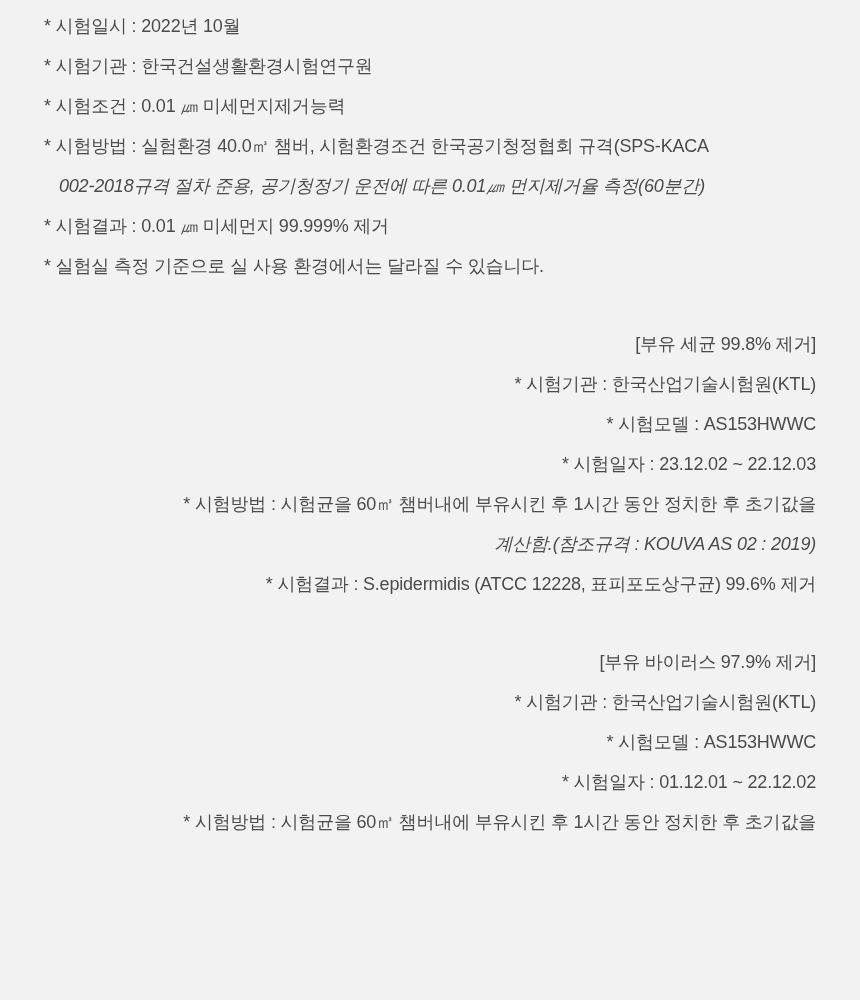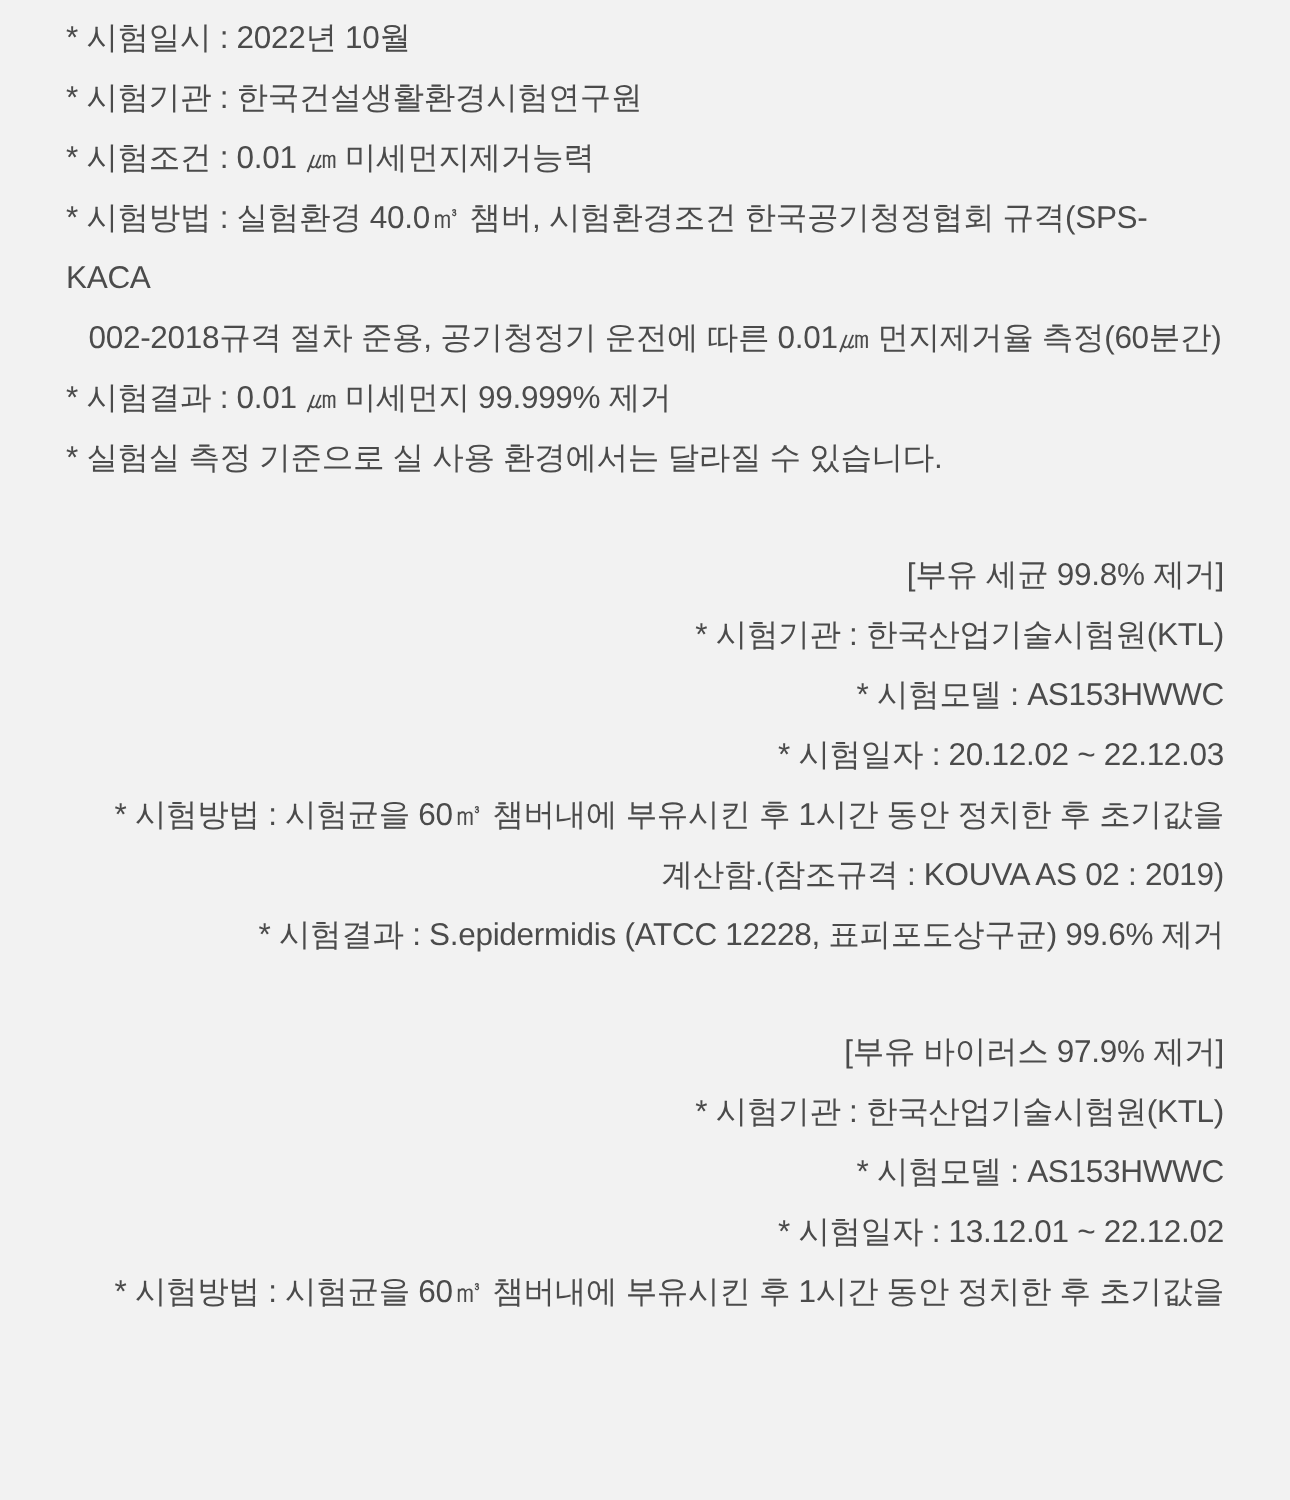--- a/index.html
+++ b/index.html
@@ -23,55 +23,56 @@
     background: #f2f2f2;
   }
   .block {
     margin: 0;
   }
   .block + .block {
     margin-top: 38px;
     text-align: right;
   }
   .line {
-    font-size: 21px;
+    font-size: 18px;
     line-height: 40px;
     letter-spacing: -0.2px;
     color: #4b4b4b;
     white-space: pre-wrap;
     word-break: keep-all;
   }
   .line.cont {
     padding-left: 15px;
+    font-style: italic;
   }
 </style>
 </head>
 <body>
 
 <div class="page">
   <div id="blocks-root">
       <div class="block">
         <div class="line">* 시험일시 : 2022년 10월</div>
         <div class="line">* 시험기관 : 한국건설생활환경시험연구원</div>
         <div class="line">* 시험조건 : 0.01 ㎛ 미세먼지제거능력</div>
         <div class="line">* 시험방법 : 실험환경 40.0㎥ 챔버, 시험환경조건 한국공기청정협회 규격(SPS-KACA</div>
         <div class="line cont">002-2018규격 절차 준용, 공기청정기 운전에 따른 0.01㎛ 먼지제거율 측정(60분간)</div>
         <div class="line">* 시험결과 : 0.01 ㎛ 미세먼지 99.999% 제거</div>
         <div class="line">* 실험실 측정 기준으로 실 사용 환경에서는 달라질 수 있습니다.</div>
       </div>
       <div class="block">
         <div class="line">[부유 세균 99.8% 제거]</div>
         <div class="line">* 시험기관 : 한국산업기술시험원(KTL)</div>
         <div class="line">* 시험모델 : AS153HWWC</div>
-        <div class="line">* 시험일자 : 20.12.02 ~ 22.12.03</div>
+        <div class="line">* 시험일자 : 23.12.02 ~ 22.12.03</div>
         <div class="line">* 시험방법 : 시험균을 60㎥ 챔버내에 부유시킨 후 1시간 동안 정치한 후 초기값을</div>
         <div class="line cont">계산함.(참조규격 : KOUVA AS 02 : 2019)</div>
         <div class="line">* 시험결과 : S.epidermidis (ATCC 12228, 표피포도상구균) 99.6% 제거</div>
       </div>
       <div class="block">
         <div class="line">[부유 바이러스 97.9% 제거]</div>
         <div class="line">* 시험기관 : 한국산업기술시험원(KTL)</div>
         <div class="line">* 시험모델 : AS153HWWC</div>
-        <div class="line">* 시험일자 : 13.12.01 ~ 22.12.02</div>
+        <div class="line">* 시험일자 : 01.12.01 ~ 22.12.02</div>
         <div class="line">* 시험방법 : 시험균을 60㎥ 챔버내에 부유시킨 후 1시간 동안 정치한 후 초기값을</div>
       </div>
     </div>
 </div>
 
 </body></html>

